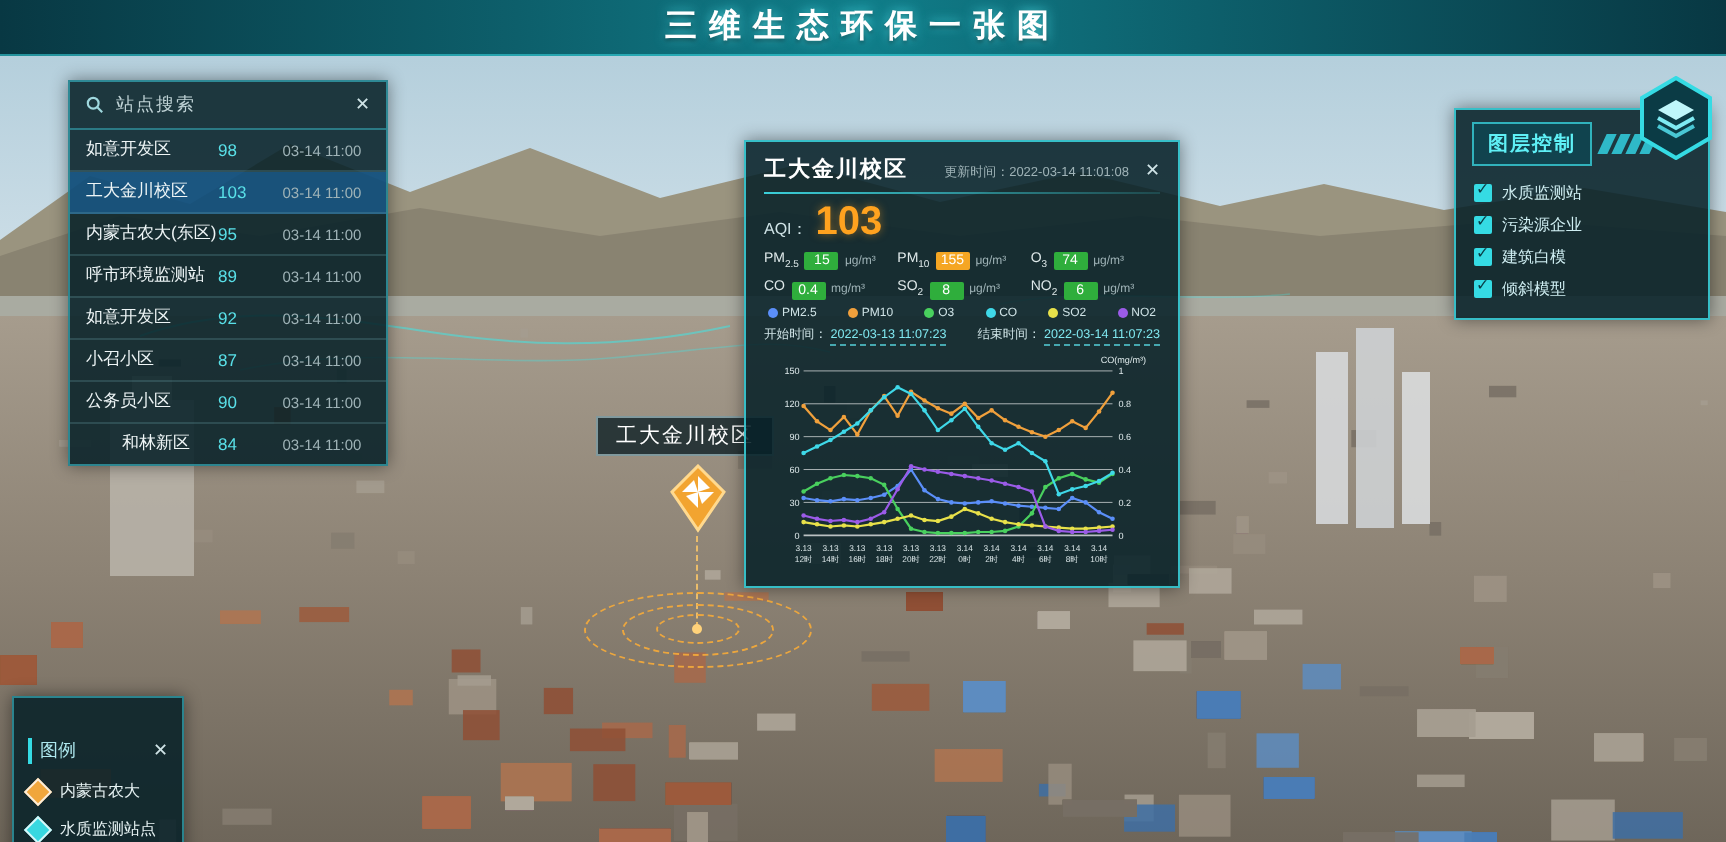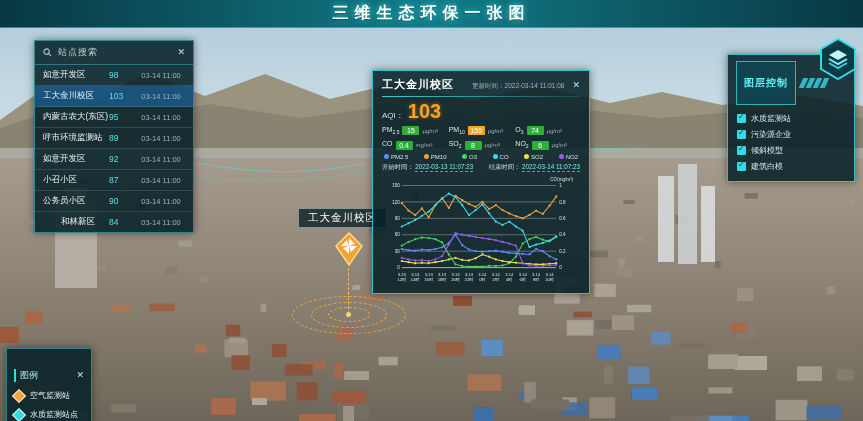--- a/index.html
+++ b/index.html
@@ -50,21 +50,21 @@
   .cl-item{display:flex;align-items:center;gap:2px;font-size:6px;color:#cfe3e6;cursor:pointer;}
   .cl-item .dot{width:5px;height:5px;border-radius:50%;}
   .time-row{display:flex;justify-content:space-between;font-size:6.3px;color:#cfe3e6;margin:2px 0 3px 0;}
   .time-val{color:#7fe6ee;border-bottom:1px dashed rgba(90,220,230,.7);padding-bottom:1px;cursor:pointer;}
   #chart-svg{width:200px;height:112px;display:block;}
 
   
   #layer-panel{left:727px;top:54px;width:128px;padding:6px 8px 7px 8px;border-color:rgba(62,225,235,.8);}
   .layer-head{display:flex;align-items:center;gap:5px;margin-bottom:5px;}
   .layer-title{font-size:10px;font-weight:bold;color:#5ff0f6;border:1px solid rgba(62,225,235,.7);
-    padding:14px 7px;background:rgba(14,70,82,.8);letter-spacing:1px;}
+    padding:3px 7px;background:rgba(14,70,82,.8);letter-spacing:1px;}
   .stripes{display:flex;gap:2px;}
   .stripes i{width:5px;height:10px;background:#2fb9c8;transform:skewX(-25deg);display:block;}
   .layer-item{display:flex;align-items:center;gap:5px;padding:2.5px 1px;font-size:8px;color:#cfeef2;cursor:pointer;}
   .cbox{width:9px;height:9px;background:#35dbe4;border-radius:1px;position:relative;flex:none;}
   .cbox::after{content:"✓";position:absolute;left:1px;top:-2px;font-size:8px;color:#093b44;font-weight:bold;}
   #layer-hex{position:absolute;right:6px;top:38px;width:38px;height:42px;z-index:7;cursor:pointer;}
 
   
   #legend-panel{left:6px;top:348px;width:86px;padding:20px 7px 6px 7px;}
   .legend-head{display:flex;align-items:center;margin-bottom:4px;}
@@ -887,45 +887,45 @@
     <div class="layer-item">
       <span class="cbox"></span>
       <span>水质监测站</span>
     </div>
     <div class="layer-item">
       <span class="cbox"></span>
       <span>污染源企业</span>
     </div>
     <div class="layer-item">
       <span class="cbox"></span>
-      <span>倾斜模型</span>
+      <span>建筑白模</span>
     </div>
     <div class="layer-item">
       <span class="cbox"></span>
-      <span>建筑白模</span>
+      <span>倾斜模型</span>
     </div>
   </div>
 
   <svg id="layer-hex" viewBox="0 0 38 42">
     <polygon points="19,1 36,11 36,31 19,41 2,31 2,11" fill="#0b3b45" stroke="#35dbe4" stroke-width="2"></polygon>
     <g>
       <polygon points="19,12 28,17 19,22 10,17" fill="#bff6fa"></polygon>
       <polyline points="10,21 19,26 28,21" fill="none" stroke="#7eeaf2" stroke-width="2"></polyline>
       <polyline points="10,25 19,30 28,25" fill="none" stroke="#49c7d4" stroke-width="2"></polyline>
     </g>
   </svg>
 
   <div class="panel" id="legend-panel">
     <div class="legend-head">
       <span class="legend-title">图例</span>
       <span class="close-x">✕</span>
     </div>
     <div class="legend-item">
       <span class="licon" style="background: rgb(240, 166, 60);"></span>
-      <span>空气监测站</span>
+      <span>内蒙古农大</span>
     </div>
     <div class="legend-item">
       <span class="licon" style="background: rgb(56, 216, 224);"></span>
       <span>水质监测站点</span>
     </div>
   </div>
 
   <div id="marker-label">工大金川校区</div>
   <svg id="marker-icon" width="32" height="36" viewBox="0 0 32 36">
     <path d="M16,1 L29,14 L16,33 L3,14 Z" fill="#f2a430" stroke="#ffd98e" stroke-width="1.5"></path>

